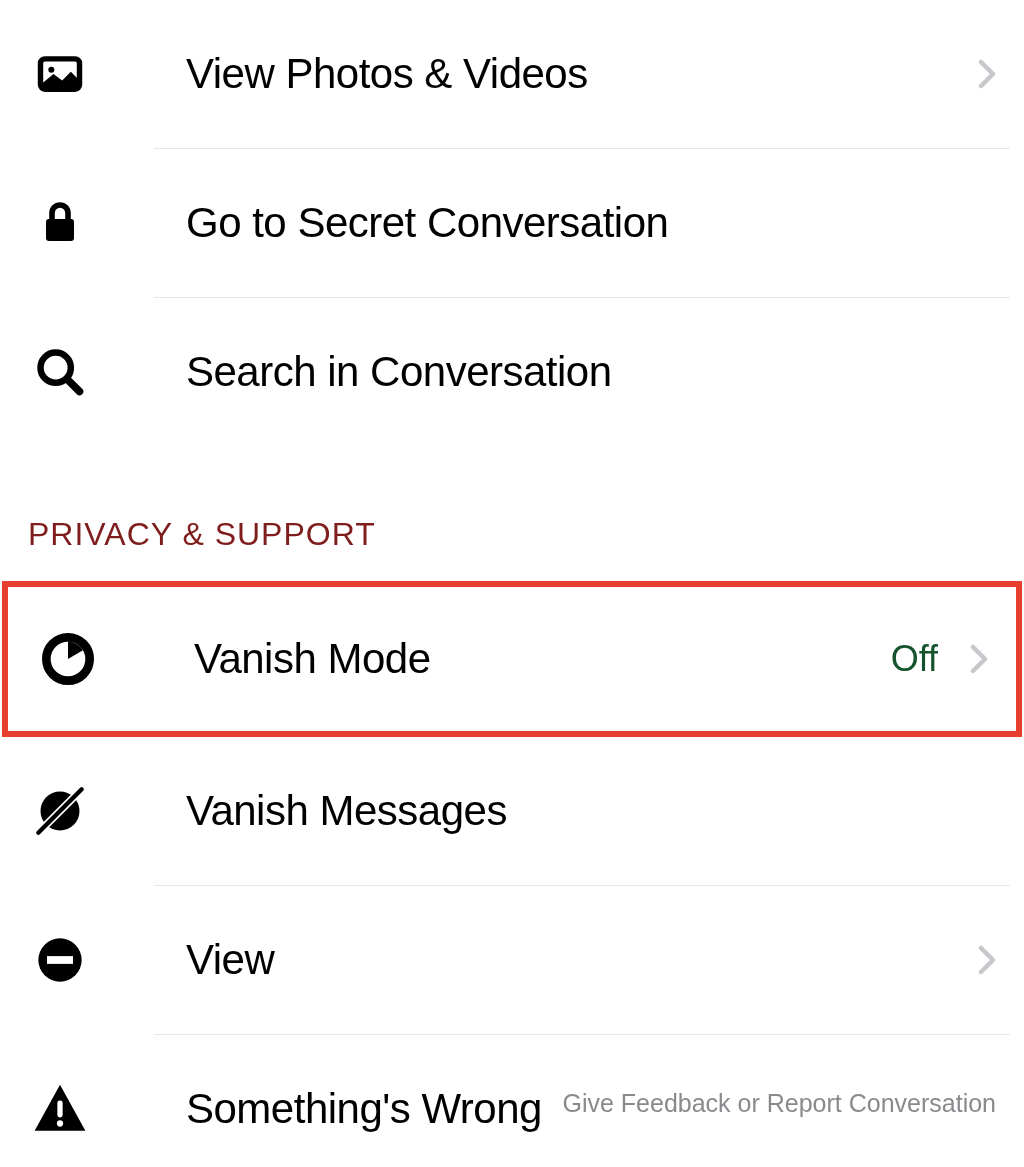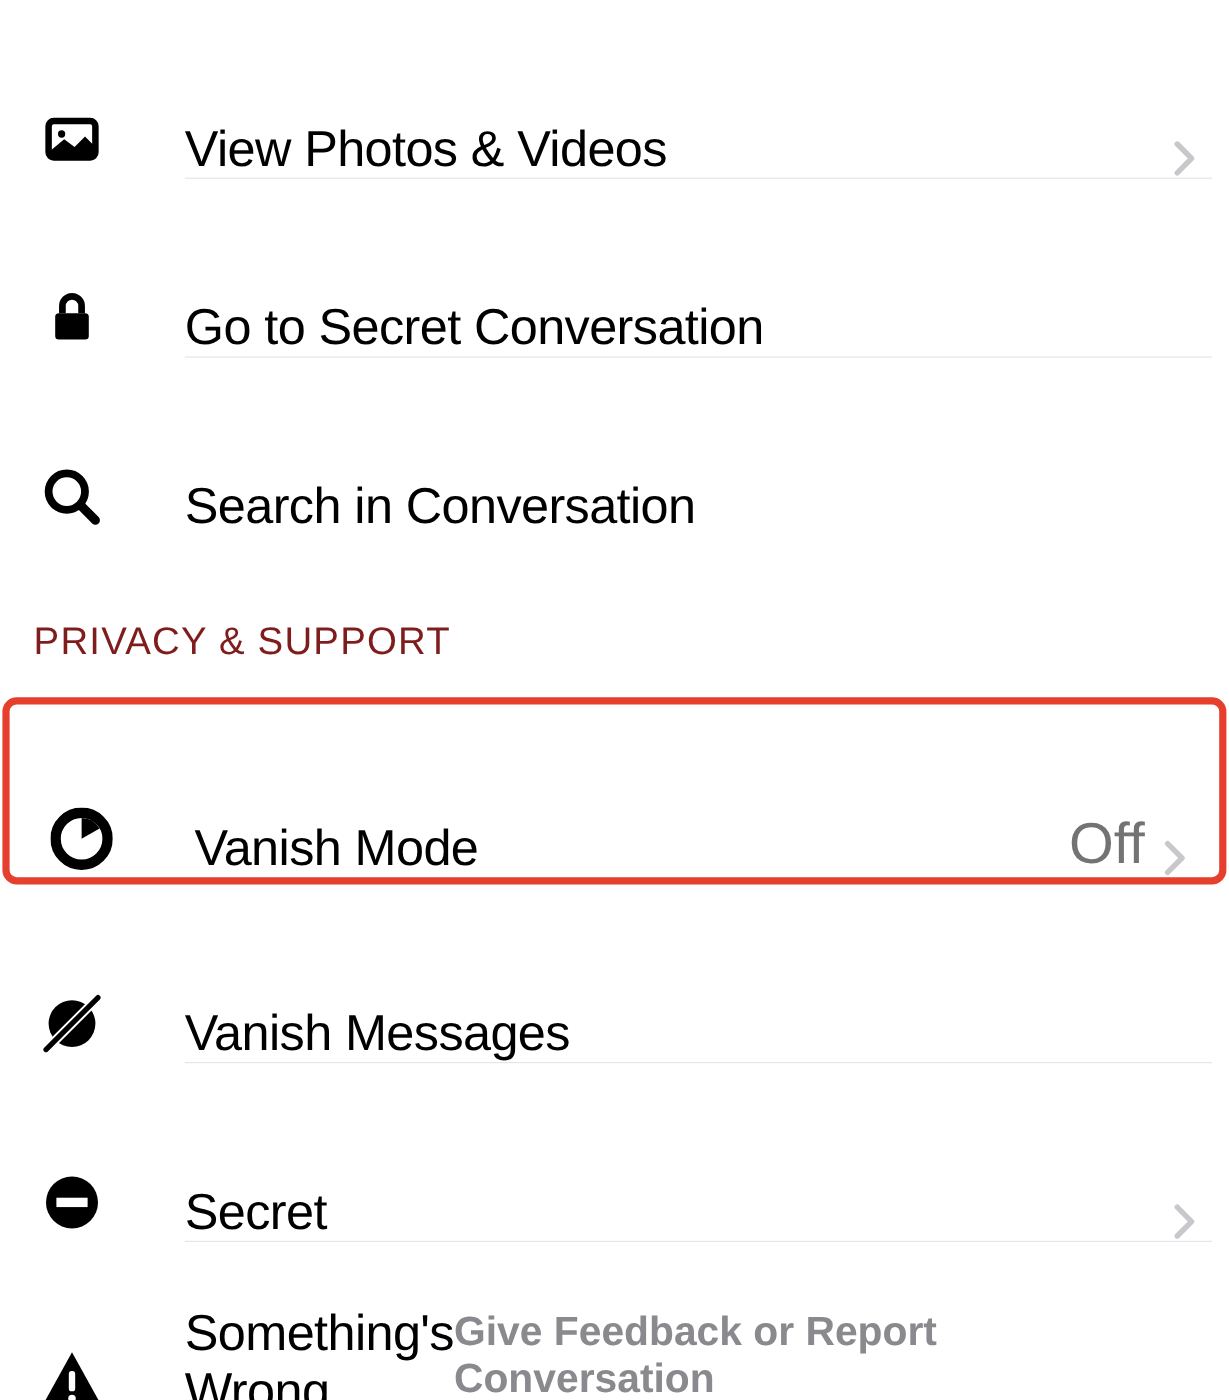--- a/index.html
+++ b/index.html
@@ -8,57 +8,56 @@
       box-sizing: border-box;
     }
     body {
       font-family: -apple-system, BlinkMacSystemFont, "Segoe UI", Helvetica, Arial, sans-serif;
       background: #ffffff;
       width: 1024px;
       color: #000;
     }
     .list-item {
       display: flex;
-      align-items: flex-end;
+      align-items: center;
       padding: 0 28px;
       min-height: 148px;
       position: relative;
+      gap: 32px;
     }
     .list-item .icon-wrap {
       width: 64px;
       height: 64px;
       display: flex;
       align-items: center;
       justify-content: center;
       margin-right: 62px;
       flex-shrink: 0;
     }
     .list-item .label {
       font-size: 42px;
       font-weight: 400;
       letter-spacing: -0.5px;
       color: #000;
       flex: 1;
     }
     .list-item .sublabel {
-      font-size: 34px;
+      font-size: 25px;
       color: #8a8a8e;
       margin-top: 4px;
-      font-weight: bold;
     }
     .list-item .text-block {
       display: flex;
       flex-direction: row;
       justify-content: center;
       flex: 1;
     }
     .list-item .status {
-      font-size: 48px;
-      color: #737373;
-      margin-right: 16px;
+      font-size: 36px;
+      color: #14532d;
     }
     .list-item .chevron {
       width: 18px;
       height: 32px;
       flex-shrink: 0;
     }
     .chevron svg {
       display: block;
     }
     .divider {
@@ -69,21 +68,21 @@
     }
     .section-header {
       font-size: 32px;
       font-weight: 500;
       color: #7f1d1d;
       letter-spacing: 1px;
       padding: 70px 28px 28px 28px;
     }
     .highlight-box {
       border: 6px solid #e63f2e;
-      border-radius: 12px;
+      border-radius: 0;
       margin: 0 2px;
     }
     .highlight-box .list-item {
       min-height: 144px;
     }
   </style>
 </head>
 <body>
 
 <div class="list-item">
@@ -156,21 +155,21 @@
 </div>
 <div class="divider"></div>
 
 <div class="list-item">
   <span class="icon-wrap">
     <svg viewBox="0 0 24 24" width="52" height="52">
       <circle cx="12" cy="12" r="10" fill="#000"></circle>
       <rect x="6" y="10.2" width="12" height="3.6" fill="#fff"></rect>
     </svg>
   </span>
-  <span class="label">Secret</span>
+  <span class="label">View</span>
   <span class="chevron">
     <svg viewBox="0 0 12 20" width="18" height="32">
         <path d="M2 2 L10 10 L2 18" fill="none" stroke="#c7c7cc" stroke-width="3" stroke-linecap="round" stroke-linejoin="round"></path>
       </svg>
   </span>
 </div>
 <div class="divider"></div>
 
 <div class="list-item">
   <span class="icon-wrap">

